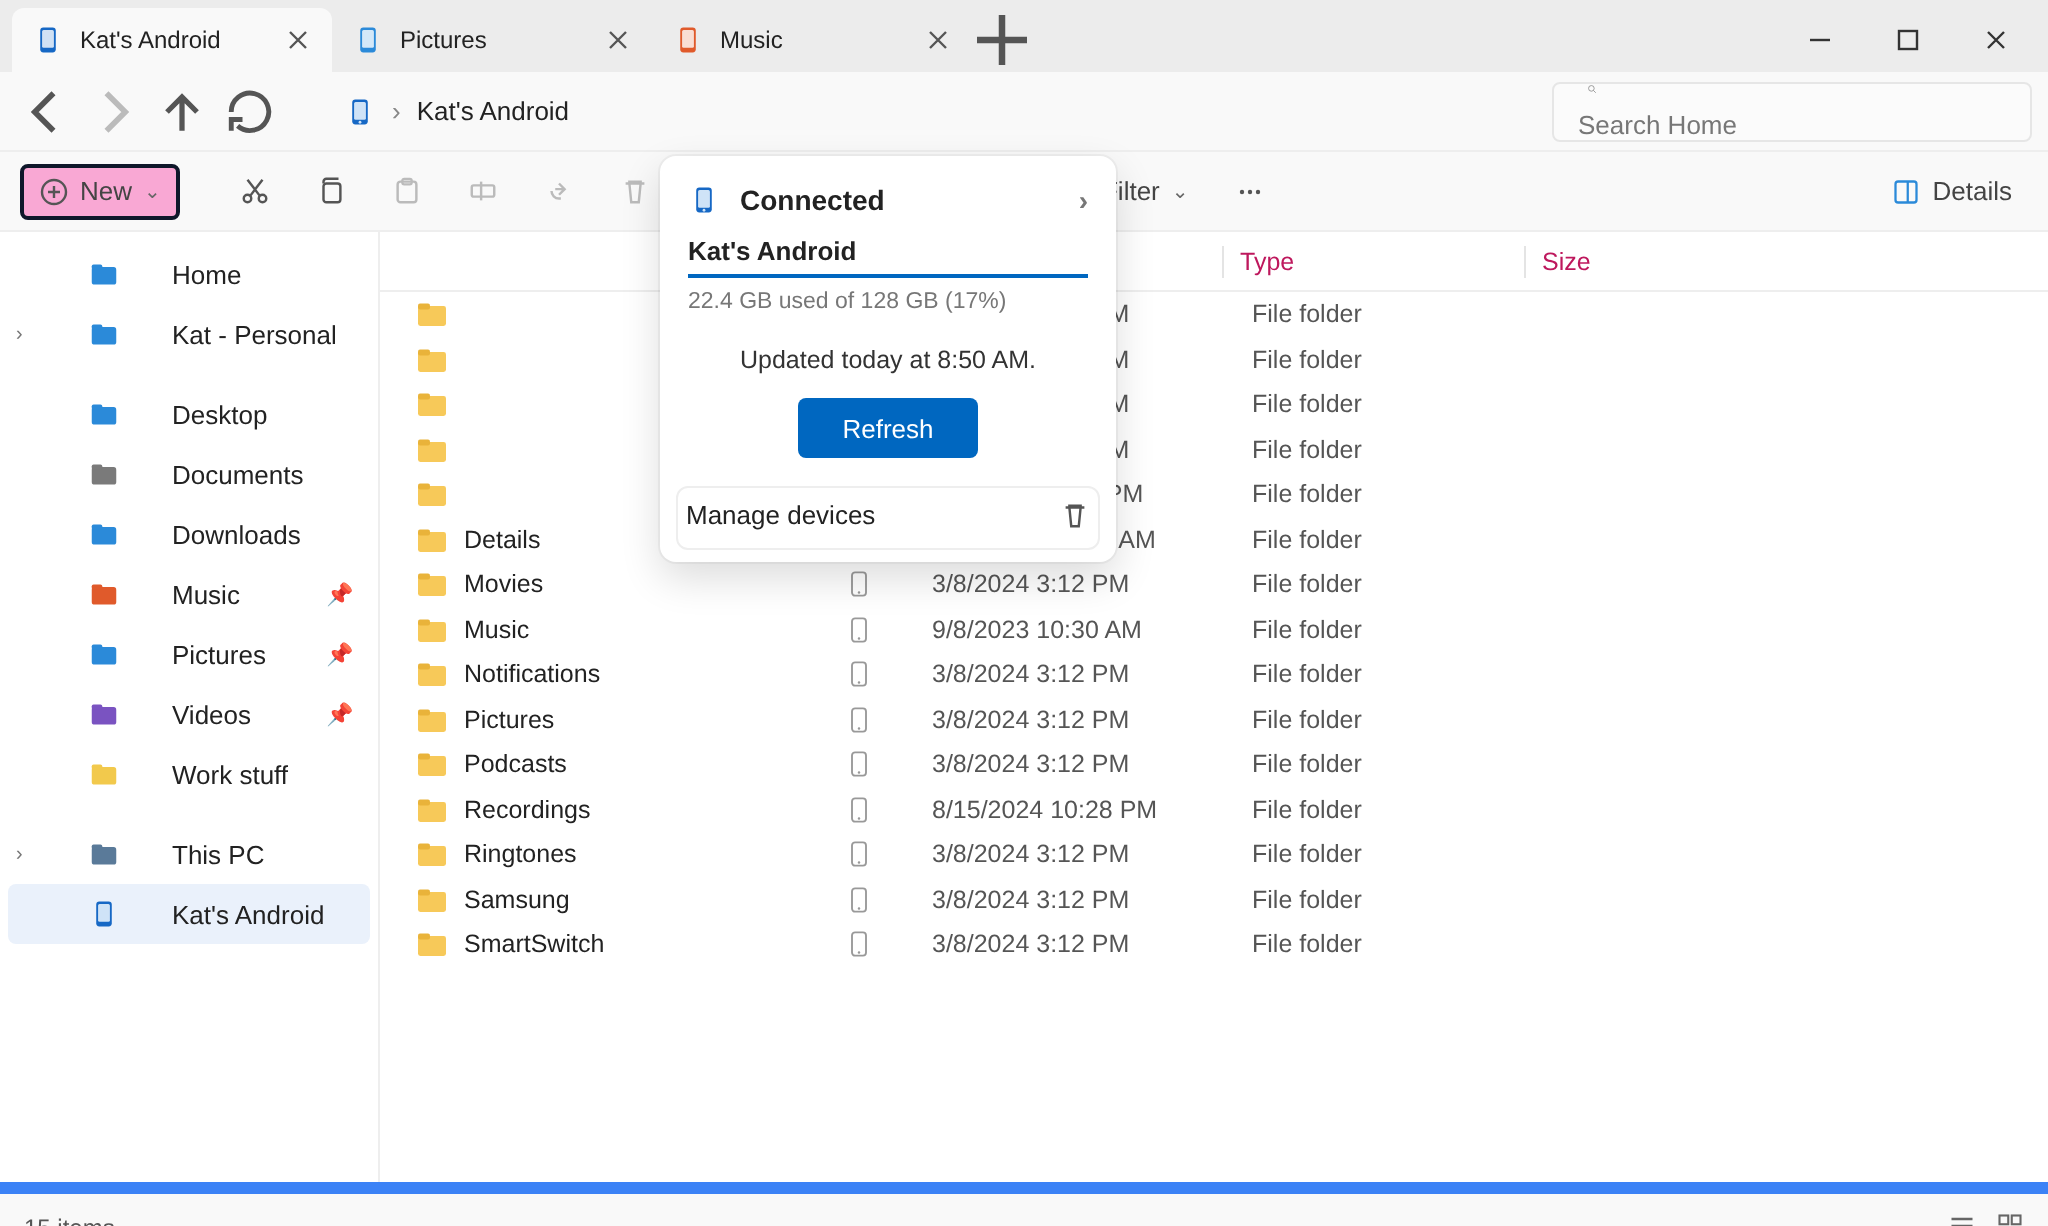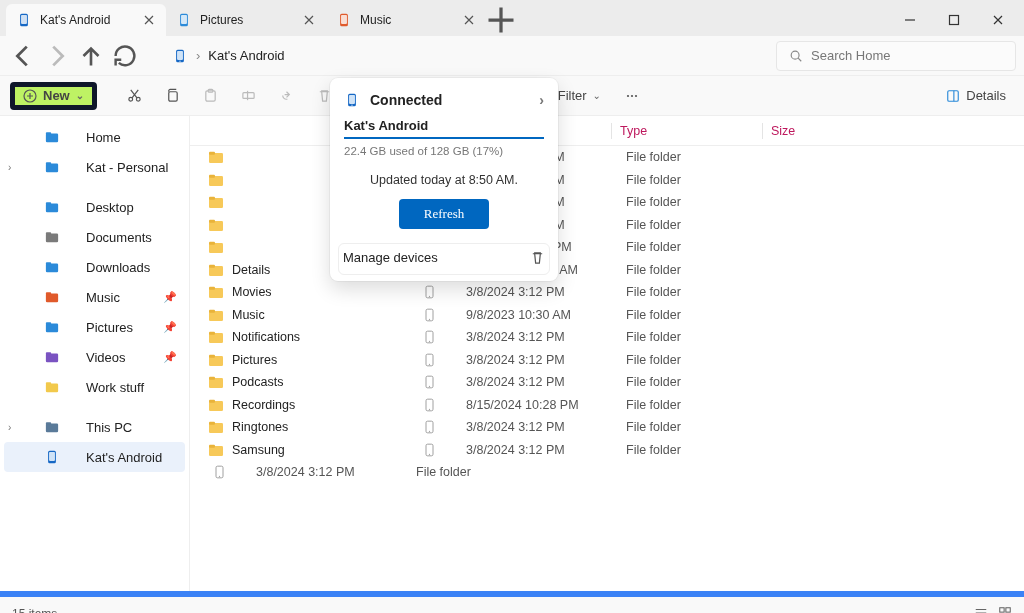--- a/index.html
+++ b/index.html
@@ -18,28 +18,28 @@
   .winbtn svg { width:12px; height:12px; }
 
   .icon-mono { width:16px; height:16px; display:inline-flex; align-items:center; justify-content:center; }
   .icon-mono svg { width:14px; height:14px; }
 
   
   .addrrow { height: 40px; background:#f9f9f9; display:flex; align-items:center; padding: 0 8px; gap:4px; border-bottom: 1px solid #eee;}
   .navbtn { width:30px; height:30px; display:flex; align-items:center; justify-content:center; color:#555; border-radius:4px;}
   .navbtn.disabled { color: #bbb; }
   .addrbar { flex:1; display:flex; align-items:center; gap:8px; padding:0 10px; height:30px; }
-  .search { width:240px; height:30px; display:flex; align-items:center; gap:8px; padding:0 12px; color:#777; border: 1px solid #e6e6e6; border-radius: 4px; background:#fbfbfb;}
+  .search { width:240px; height:30px; display:flex; gap:8px; padding:0 12px; color:#777; border: 1px solid #e6e6e6; border-radius: 4px; background:#fbfbfb;flex-direction:column;}
   .crumb-sep { color:#888; }
 
   
   .toolbar { height: 40px; background:#f9f9f9; display:flex; align-items:center; padding:0 10px; gap:8px; border-bottom: 1px solid #eee; position:relative; z-index:1;}
   .tbtn { display:flex; align-items:center; gap:6px; height:28px; padding:0 8px; border-radius:4px; color:#444;}
   .tbtn.icononly { width:30px; justify-content:center; padding:0;}
-  .newbtn { border:5px solid #0f172a; background:#bef264;font-weight:bold;}
+  .newbtn { border:2px solid #0f172a; background:#f9a8d4;}
   .chev { font-size:10px; color:#666;}
   .toolbar .right { margin-left:auto; display:flex; align-items:center; gap:8px;}
 
   
   .main { display:flex; height: calc(613px - 36px - 40px - 40px - 22px); background:#fff; position:relative;}
   .sidebar { width: 190px; border-right: 1px solid #eee; padding: 6px 4px; overflow:auto;}
   .navitem { display:flex; align-items:center; gap:26px; height:30px; padding:0 8px 0 14px; border-radius:4px; font-size:13px;}
   .navitem.selected { background:#eaf1fb; }
   .navitem .pin { margin-left:auto; color:#888; font-size:11px;}
   .navitem .expand { width:12px; color:#777; font-size:10px; margin-left:-10px; margin-right:-2px;}
@@ -63,21 +63,21 @@
   .folder-ic { width:16px; height:14px; }
 
   
   .flyout { position:absolute; left:140px; top:-38px; width:228px; background:#fff; border-radius:8px; box-shadow: 0 8px 20px rgba(0,0,0,0.14), 0 0 0 1px rgba(0,0,0,0.04); z-index:50; padding: 8px 0 6px 0;}
   .flyhdr { display:flex; align-items:center; gap:10px; padding:6px 14px 10px 14px; font-weight:600; font-size:14px; }
   .flyhdr .arrow { margin-left:auto; color:#777; }
   .flydev { padding: 0 14px; }
   .devname { font-size:13px; font-weight:600; padding-bottom:4px; border-bottom: 2px solid #0067c0; display:inline-block; width:100%;}
   .devstorage { color: #777; font-size:11.5px; padding-top:6px;}
   .flyupd { text-align:center; font-size:12.5px; padding: 16px 14px 10px 14px; color:#333;}
-  .refreshbtn { display:block; margin: 2px auto 14px auto; background:#0067c0; color:#fff; border:none; border-radius:4px; height:30px; width:90px; font-size:13px;font-family:Liberation Serif, serif;}
+  .refreshbtn { display:block; margin: 2px auto 14px auto; background:#0067c0; color:#fff; border:none; border-radius:4px; height:30px; width:90px; font-size:13px;}
   .managerow { margin: 0 8px; display:flex; align-items:flex-start; gap:10px; border:1px solid #eee; border-radius:6px; padding:6px 4px;}
   .managerow .trash { margin-left:auto; color:#555;}
 
   
   .statusbar { height:40px; background:#f9f9f9; border-top:6px solid #3b82f6; display:flex; align-items:center; padding:0 12px; font-size:12px; color:#555;}
   .statusbar .viewbtns { margin-left:auto; display:flex; gap:10px; color:#666;}
 
   
   .ic-phone { width:14px; height:18px; }
 </style>
@@ -675,20 +675,27 @@
     <div class="statuscell">
             <svg width="11" height="14" viewBox="0 0 12 18">
               <rect x="1.5" y="1.5" width="9" height="15" rx="2" fill="none" stroke="#999" stroke-width="1.2"></rect>
               <circle cx="6" cy="14.5" r="0.8" fill="#999"></circle>
             </svg>
           </div>
     <div class="datecell">3/8/2024 3:12 PM</div>
     <div class="typecell">File folder</div>
         </div>
         <div class="filerow">
+    <div class="namecell">
+      <svg class="folder-ic" viewBox="0 0 16 14">
+              <rect x="1" y="3" width="14" height="10" rx="1.2" fill="#f7c959"></rect>
+              <rect x="1" y="1.8" width="6" height="3" rx="1" fill="#e9b33a"></rect>
+            </svg>
+      <span>SmartSwitch</span>
+    </div>
     <div class="statuscell">
             <svg width="11" height="14" viewBox="0 0 12 18">
               <rect x="1.5" y="1.5" width="9" height="15" rx="2" fill="none" stroke="#999" stroke-width="1.2"></rect>
               <circle cx="6" cy="14.5" r="0.8" fill="#999"></circle>
             </svg>
           </div>
     <div class="datecell">3/8/2024 3:12 PM</div>
     <div class="typecell">File folder</div>
         </div>
       </div>

